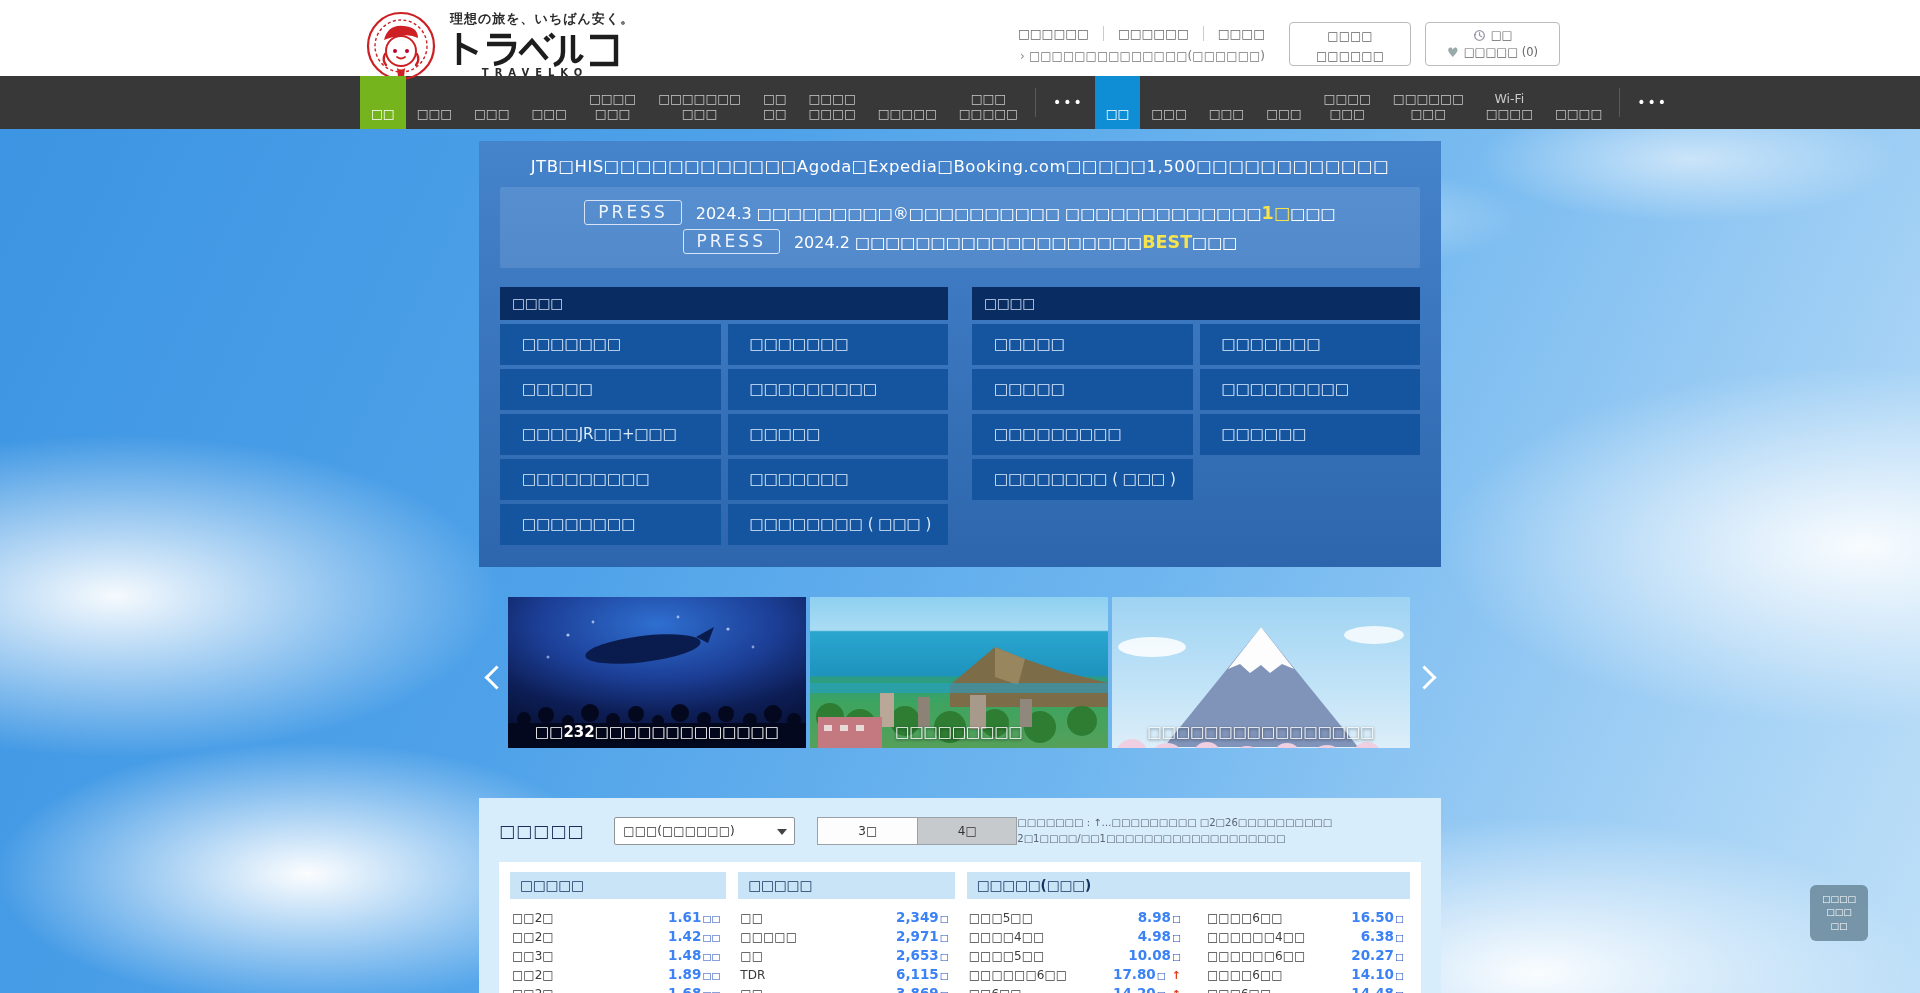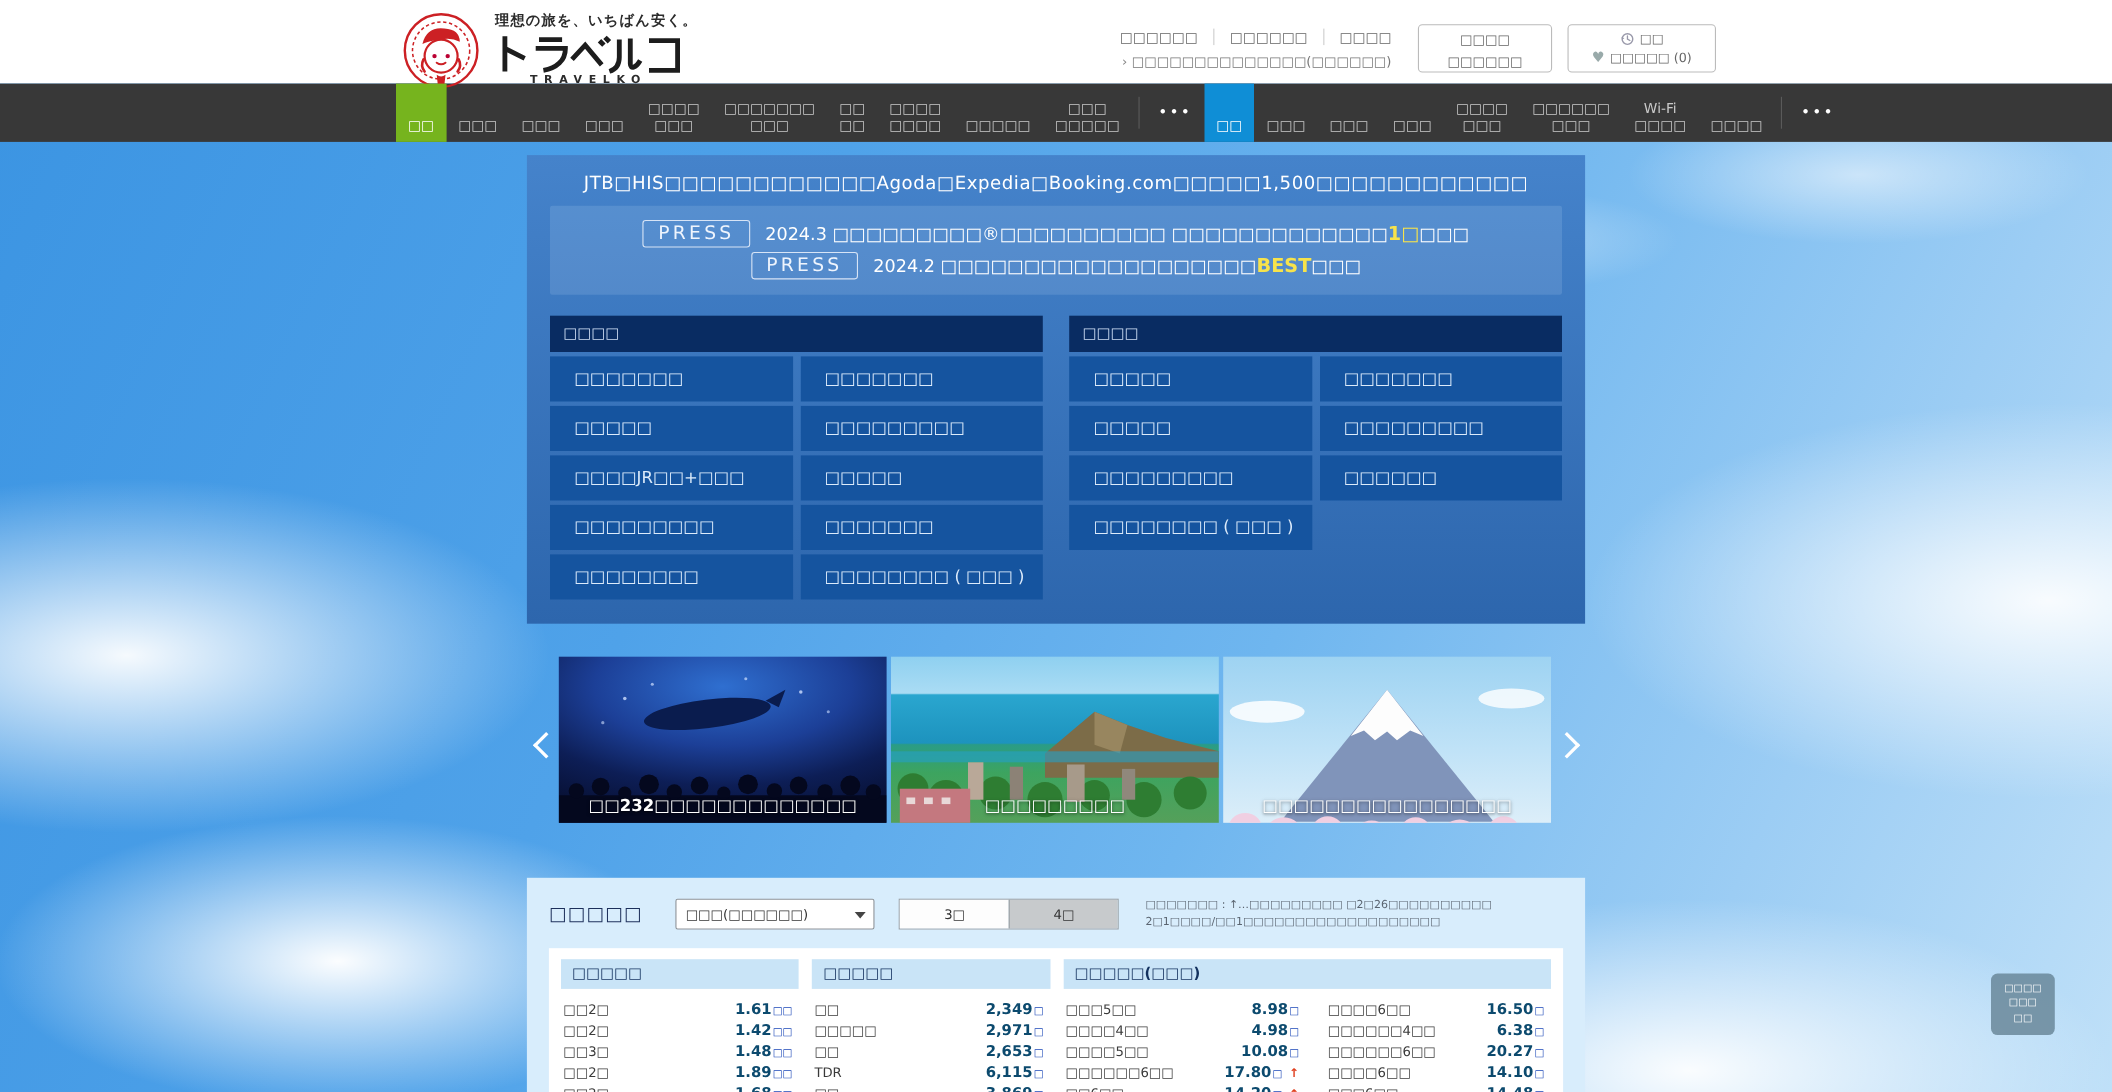--- a/index.html
+++ b/index.html
@@ -94,30 +94,30 @@
   .select-wrap { position:relative; margin-left:30px; }
   .select-wrap select { appearance:none; -webkit-appearance:none; width:181px; height:28px;
         border:1px solid #8f9499; border-radius:2px; background:#fff; font-size:12px; color:#333;
         padding:0 22px 0 8px; font-family:inherit; cursor:pointer; }
   .select-wrap::after { content:""; position:absolute; right:8px; top:12px; border:5px solid transparent;
         border-top:6px solid #444; pointer-events:none; }
   .tabs { display:flex; margin-left:22px; border:1px solid #9ba1a6; }
   .tab { width:99px; height:26px; font-size:12px; color:#333; text-align:center; line-height:26px; cursor:pointer; }
   .tab.on { background:#fdfdfd; }
   .tab.off { background:#c7cacc; border-left:1px solid #9ba1a6; }
-  .bp-note { margin-left:24px; font-size:10px; color:#5a6470; line-height:1.6; }
+  .bp-note { font-size:10px; color:#5a6470; line-height:1.6; }
   .cards { display:flex; gap:12px; margin-top:15px; background:#fff; padding:10px 11px 14px; }
   .pcol1 { width:218px; } .pcol2 { width:218px; } .pcol3 { flex:1; }
   .col-header { background:#c9e4f7; height:27px; line-height:27px; padding-left:10px;
                 font-size:13.5px; font-weight:bold; color:#13315e; white-space:nowrap; }
   .prows { margin-top:8px; }
   .prow { display:flex; justify-content:space-between; align-items:baseline; height:19px;
           padding:0 6px 0 2px; cursor:pointer; }
   .plabel { font-size:12px; color:#3a3a3a; }
-  .pval b { font-size:13.5px; color:#0c4a6e;margin-left:46px; }
+  .pval b { font-size:13.5px; color:#3b82f6;margin-left:46px; }
   .pval i { font-style:normal; font-size:9.5px; color:#1d49b8; margin-left:1px; }
   .pval em { font-style:normal; font-size:11px; color:#e04020; margin-left:6px; font-weight:bold; }
   .pcol3-grid { display:grid; grid-template-columns:1fr 1fr; column-gap:18px; margin-top:8px; }
 
   .float-btn { position:absolute; left:1810px; top:885px; width:58px; height:56px;
                background:rgba(100,130,148,.8); border-radius:6px; color:#fff; font-size:9px;
                display:flex; flex-direction:column; align-items:center; justify-content:center;
                line-height:1.5; cursor:pointer; }
 </style>
 </head>

